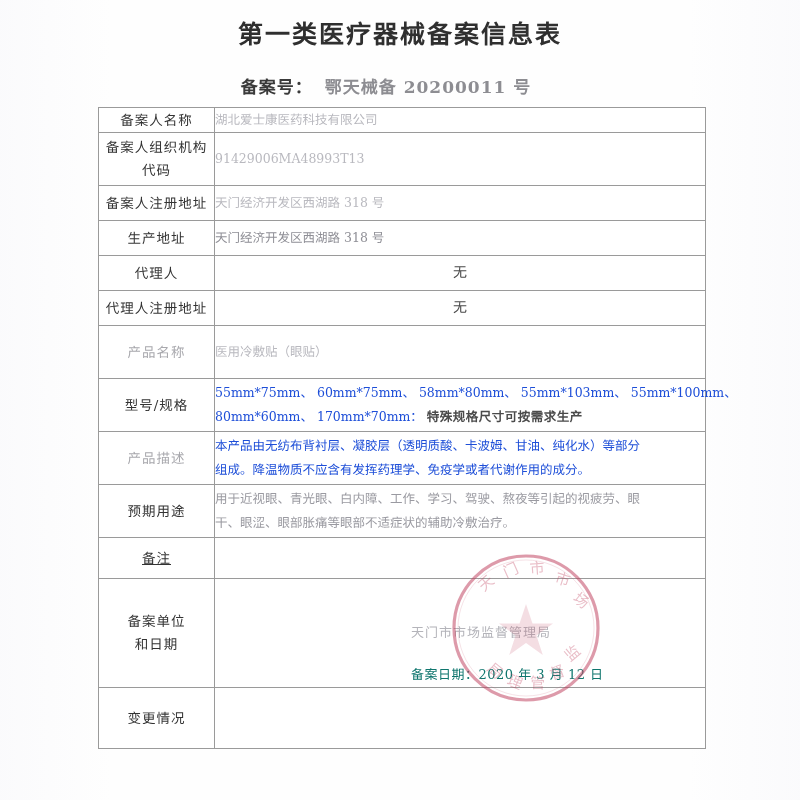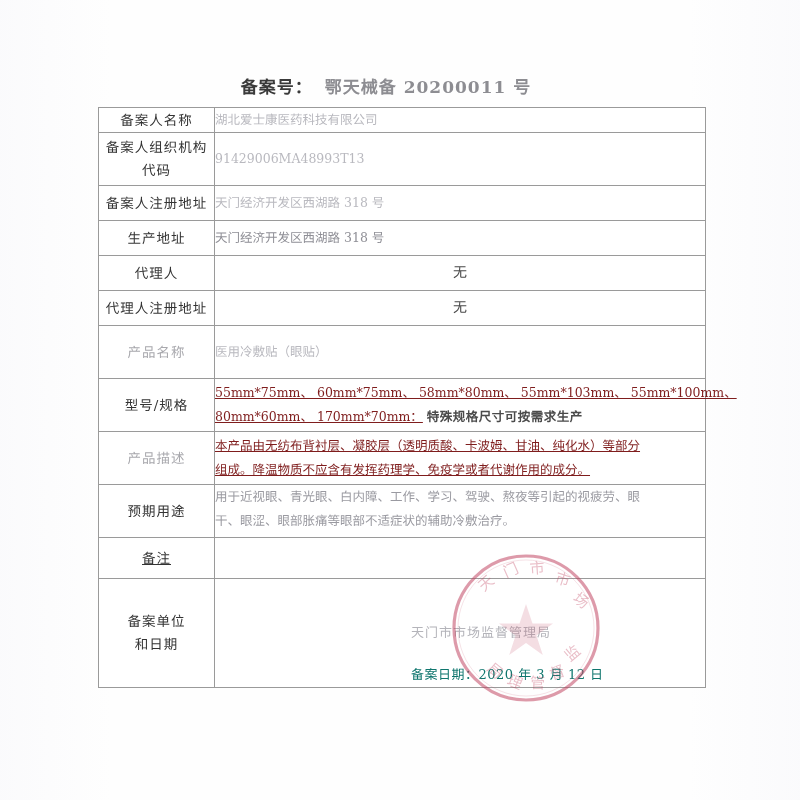--- a/index.html
+++ b/index.html
@@ -110,22 +110,22 @@
     color: #555;
     font-family: "DejaVu Serif", "Liberation Serif", serif;
   }
 
   td.v.faint { color: #b9b9bf; }
   td.v.mid   { color: #8f8f96; }
   td.v.center { text-align: center; color: #4a4a4a; font-size: 14px; }
 
   .spec-line { white-space: nowrap; }
   .spec-strong { color: #4a4a4a; font-weight: 600; letter-spacing: 0.5px; }
-  .spec-mid    { color: #9a9aa1; font-family: Liberation Mono, monospace; }
-  .spec-dark   { color: #7f1d1d; text-decoration: underline; }
+  .spec-mid    { color: #9a9aa1; }
+  .spec-dark   { color: #1d4ed8; }
 
   .desc-line { display: block; }
 
   .r-tall-1 { height: 34px; }
   .r-tall-2 { height: 52px; }
   .r-tall-3 { height: 40px; text-decoration: underline; }
 
   
   .unit-cell {
     position: relative;
@@ -165,20 +165,21 @@
   .seal svg { display: block; }
 
   .empty-note { height: 32px; }
   .change-row { height: 60px; }
 </style>
 </head>
 <body>
 
 <div class="page">
 
+  <div class="doc-title">第一类医疗器械备案信息表</div>
 
   <div class="record-no">
     <span class="label">备案号：</span><span class="value">鄂天械备 20200011 号</span>
   </div>
 
   <div class="tbl-wrap">
     <table class="info">
       <tbody>
 
         <tr>
@@ -259,20 +260,24 @@
             <div>和日期</div>
           </td>
           <td class="v">
             <div class="unit-cell">
               <span class="unit-name">天门市市场监督管理局</span>
               <span class="unit-date">备案日期：2020 年 3 月 12 日</span>
             </div>
           </td>
         </tr>
 
+        <tr>
+          <td class="k change-row">变更情况</td>
+          <td class="v"></td>
+        </tr>
 
       </tbody>
     </table>
   </div>
 
   <div class="seal">
     <svg width="152" height="152" viewBox="0 0 152 152" xmlns="http://www.w3.org/2000/svg">
       <circle cx="76" cy="76" r="72" fill="none" stroke="#c0415e" stroke-width="3.2" opacity="0.85"></circle>
       <circle cx="76" cy="76" r="68" fill="none" stroke="#c0415e" stroke-width="0.7" opacity="0.35"></circle>
       <polygon points="76,52 82.5,71.5 103,71.5 86.4,83.6 92.8,103 76,91 59.2,103 65.6,83.6 49,71.5 69.5,71.5" fill="#c0415e" opacity="0.28"></polygon>

